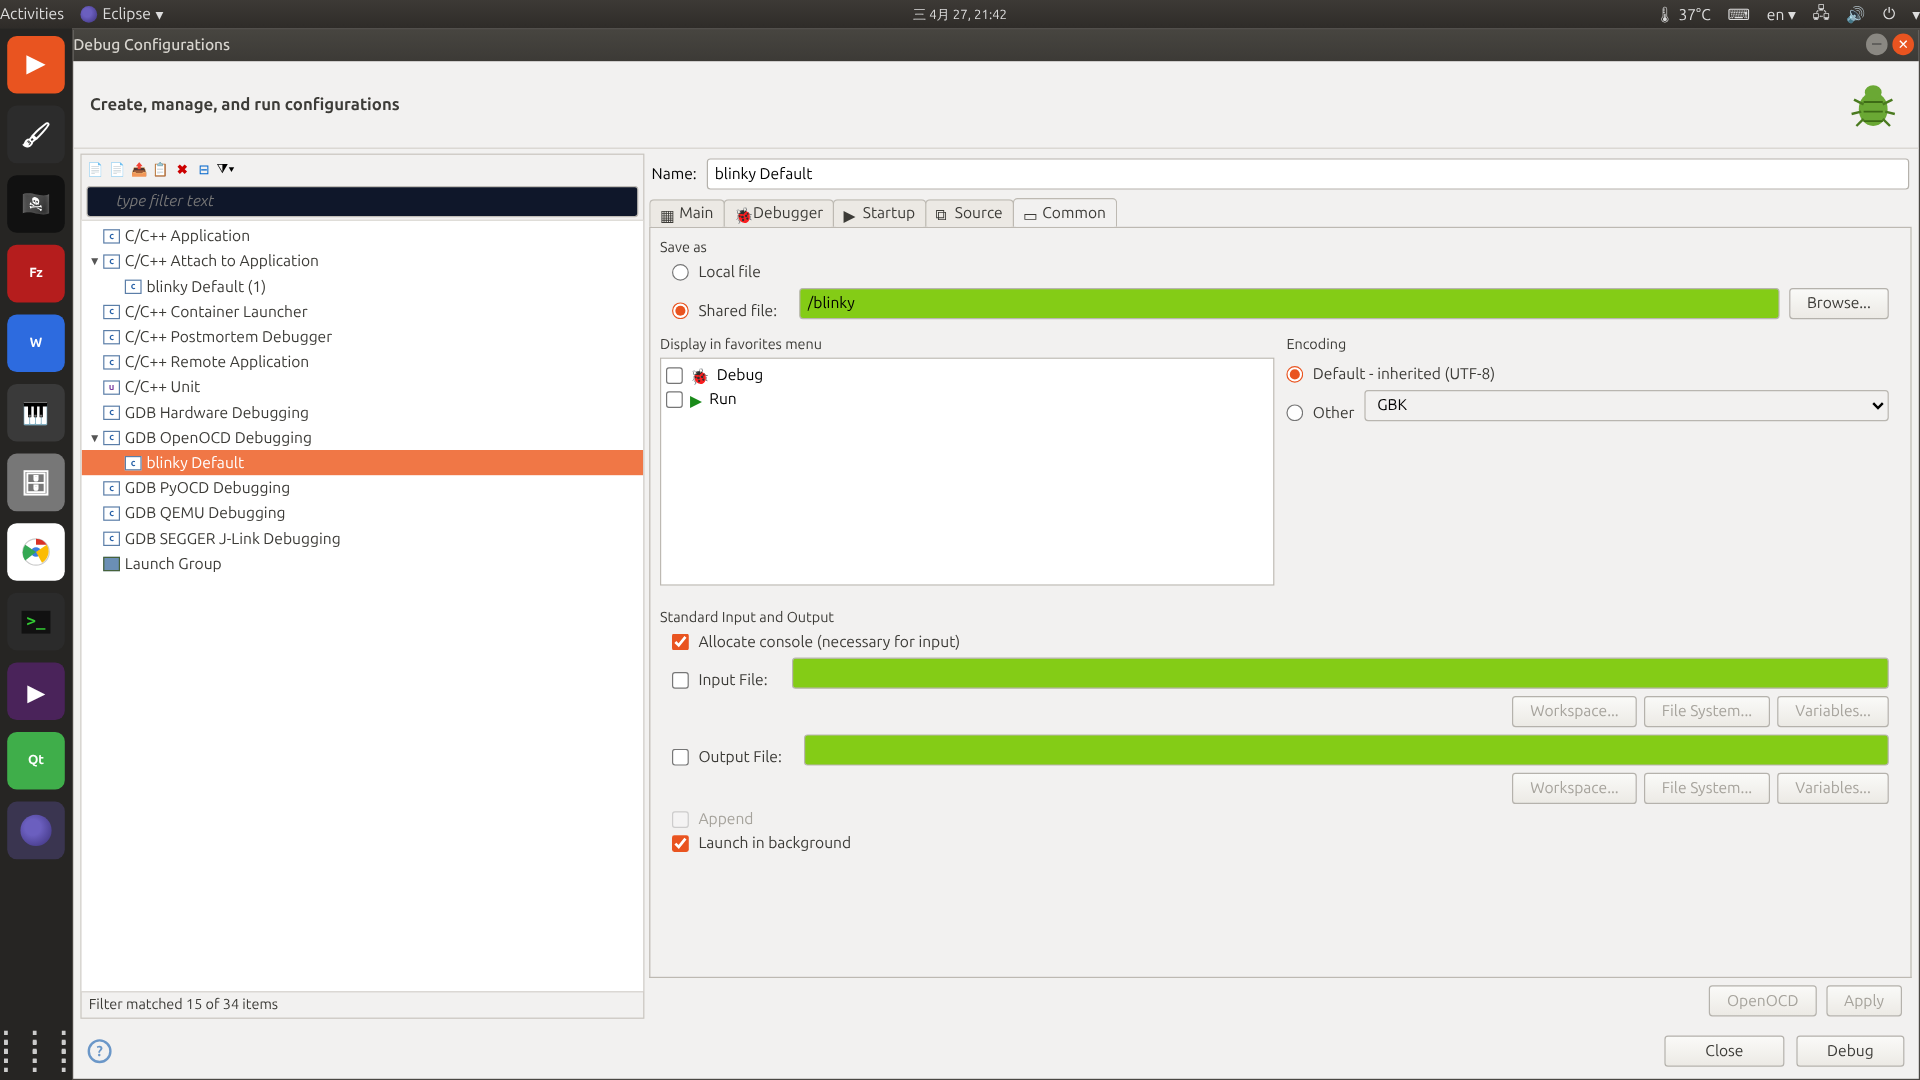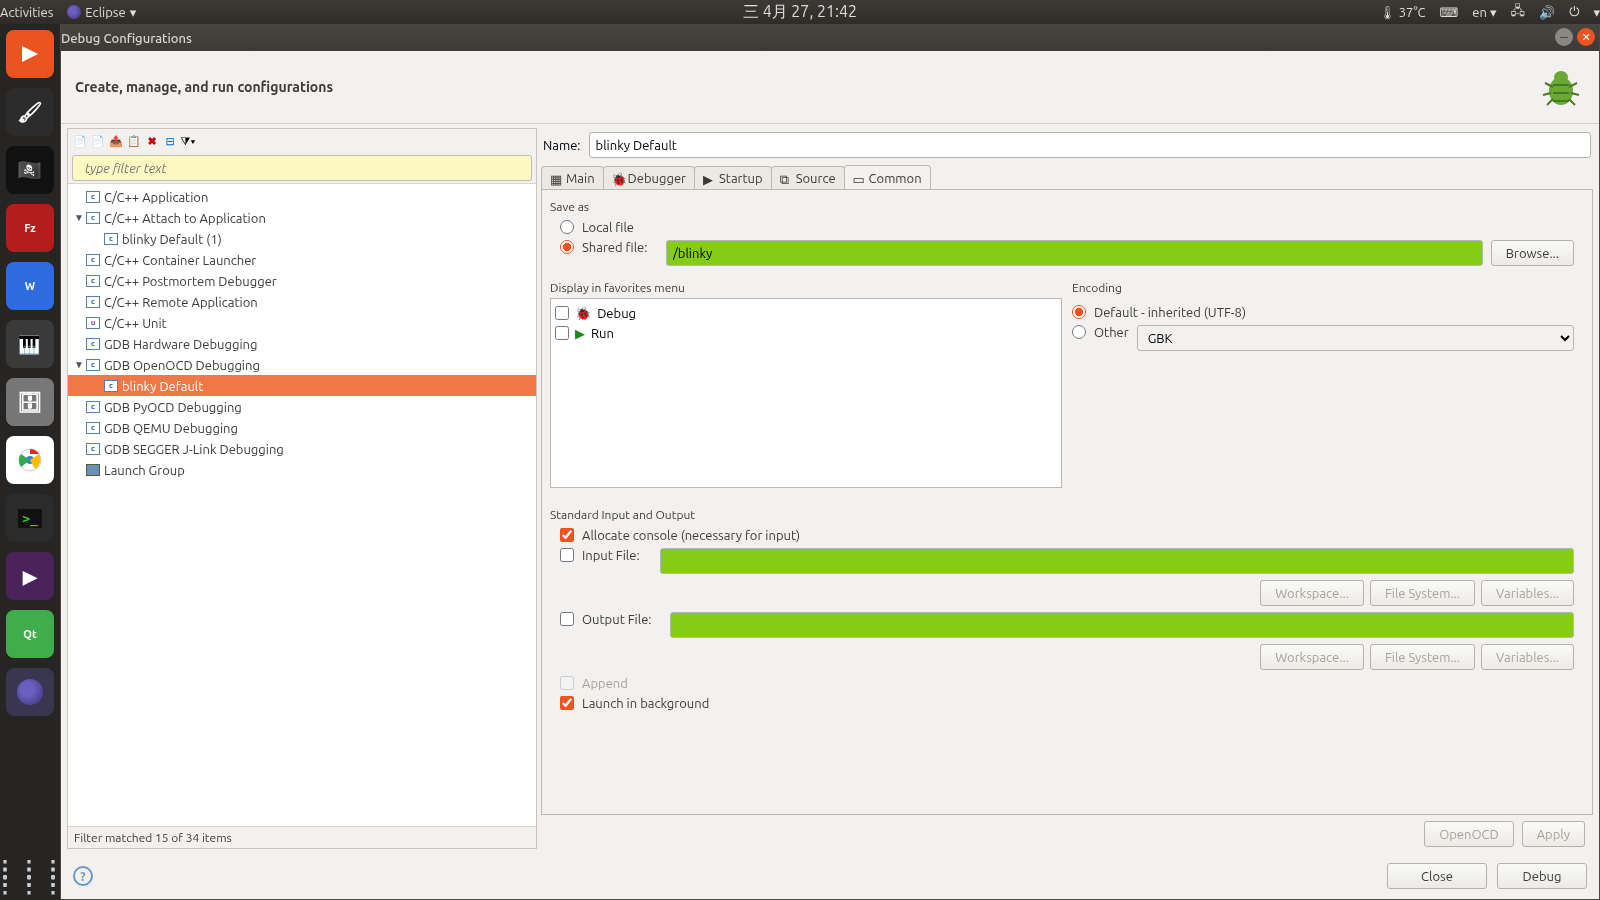--- a/index.html
+++ b/index.html
@@ -1,21 +1,21 @@
 <!DOCTYPE html>
 <html><head>
 <meta charset="utf-8">
 <style>
 * { margin:0; padding:0; box-sizing:border-box; font-family:"Ubuntu","Segoe UI",sans-serif; font-size:13px; }
 body { background:#2c2c2c; width:1600px; height:900px; overflow:hidden; position:relative; }
 
 
 .top-panel { height:24px; background:linear-gradient(#3d3a36,#2e2b28); color:#ddd; display:flex; align-items:center; padding:0 0; font-size:13px; }
 .top-panel .left { display:flex; gap:14px; align-items:center; }
-.top-panel .center { position:absolute; left:50%; transform:translateX(-50%); font-size:16px; }
+.top-panel .center { position:absolute; left:50%; transform:translateX(-50%); font-size:11px; }
 .top-panel .right { margin-left:auto; display:flex; gap:14px; align-items:center; font-size:12px; }
 .eclipse-menu { display:flex; align-items:center; gap:4px; }
 .eclipse-ico { width:14px; height:14px; border-radius:50%; background:radial-gradient(circle at 40% 40%, #6b5fbf 30%, #3a2f77); display:inline-block; }
 
 
 .launcher { position:absolute; left:0; top:24px; width:60px; bottom:0; background:rgba(30,28,25,.45); display:flex; flex-direction:column; align-items:center; padding-top:6px; gap:10px; }
 .licon { width:48px; height:48px; border-radius:8px; display:flex; align-items:center; justify-content:center; font-size:11px; color:#fff; font-weight:bold; }
 .dots { color:#ccc; font-size:22px; letter-spacing:2px; line-height:8px; }
 
 
@@ -27,41 +27,41 @@
 
 .header { padding:12px 14px; border-bottom:1px solid #d5d2cd; display:flex; align-items:center; }
 .header h1 { font-size:14px; font-weight:600; color:#3c3b37; }
 .bug { margin-left:auto; width:48px; height:48px; }
 
 .body { flex:1; display:flex; min-height:0; }
 .leftpane { width:470px; display:flex; flex-direction:column; border:1px solid #c8c5bf; margin:4px 2px 4px 6px; background:#f2f1f0; }
 .toolbar { height:24px; display:flex; align-items:center; padding:0 4px; gap:2px; }
 .tb { width:16px; height:16px; display:flex; align-items:center; justify-content:center; font-size:11px; }
 .filter { margin:2px 4px; }
-.filter input { width:100%; height:26px; padding:0 12px; border:1px solid #c0bdb7; border-radius:3px; background:#fef9c3; color:#888; font-style:italic; }
+.filter input { width:100%; height:26px; padding:0 24px; border:1px solid #c0bdb7; border-radius:3px; background:#0f172a; color:#888; font-style:italic; }
 .tree { flex:1; overflow:auto; background:#fff; border-top:1px solid #d8d5cf; padding:2px 0; }
 .tree-row { display:flex; align-items:center; height:21px; padding-left:6px; cursor:default; color:#3c3b37; }
 .tree-row.sel { background:#f07746; color:#fff; }
 .twisty { width:12px; font-size:10px; color:#555; }
 .tree-row.sel .twisty{color:#fff;}
 .cfg-ico { width:14px; height:12px; margin-right:4px; background:#fff; border:1px solid #5b7ea8; position:relative; font-size:8px; color:#2962a8; text-align:center; line-height:10px; font-weight:bold; }
 .statusline { height:22px; border-top:1px solid #d5d2cd; padding:0 6px; display:flex; align-items:center; color:#3c3b37; font-size:12px; }
 
 .rightpane { flex:1; display:flex; flex-direction:column; margin:4px 6px 4px 2px; }
 .namerow { display:flex; align-items:center; gap:8px; padding:4px 2px 8px; }
 .namerow input { flex:1; height:26px; border:1px solid #b5b2ac; border-radius:3px; padding:0 6px; background:#fff; }
 .tabs { display:flex; border-bottom:1px solid #bdb9b2; height:24px; align-items:flex-end; position:relative; }
 .tab { height:23px; border:1px solid #bdb9b2; border-bottom:none; border-radius:4px 4px 0 0; background:#ece9e4; display:flex; align-items:center; padding:0 8px; gap:4px; margin-right:-1px; color:#3c3b37; }
 .tab.active { background:#f2f1f0; position:relative; z-index:1; height:24px; }
 .tabico { width:12px; height:12px; display:inline-block; }
 .tabbody { flex:1; border:1px solid #bdb9b2; border-top:none; padding:4px 8px 8px; overflow:auto; }
 
 .grouplabel { font-size:12px; color:#3c3b37; position:relative; margin:6px 0 4px; }
 .grouplabel::after { content:""; position:absolute; left:calc(100% - var(--gap,0px)); right:0; top:50%; }
-.row { display:flex; align-items:flex-start; gap:8px; padding:3px 10px; color:#3c3b37; }
+.row { display:flex; align-items:flex-end; gap:8px; padding:3px 10px; color:#3c3b37; }
 input[type=radio],input[type=checkbox]{ accent-color:#e95420; width:14px; height:14px; }
 .txt { height:26px; border:1px solid #b9b6b0; border-radius:3px; padding:0 6px; background:#84cc16; }
 .btn { height:26px; padding:0 14px; border:1px solid #b5b2ac; border-radius:3px; background:linear-gradient(#fafaf8,#eceae5); color:#3c3b37; }
 .btn:disabled{ color:#a6a39c; }
 .twocol { display:flex; gap:10px; }
 .panelbox { border:1px solid #bdb9b2; background:#fff; padding:4px; }
 .favrow { display:flex; align-items:center; gap:6px; height:20px; }
 .bugico{ color:#2a8f2a; } .runico{ color:#1a8a1a; }
 select.txt{ background:#f2f1f0; }
 

